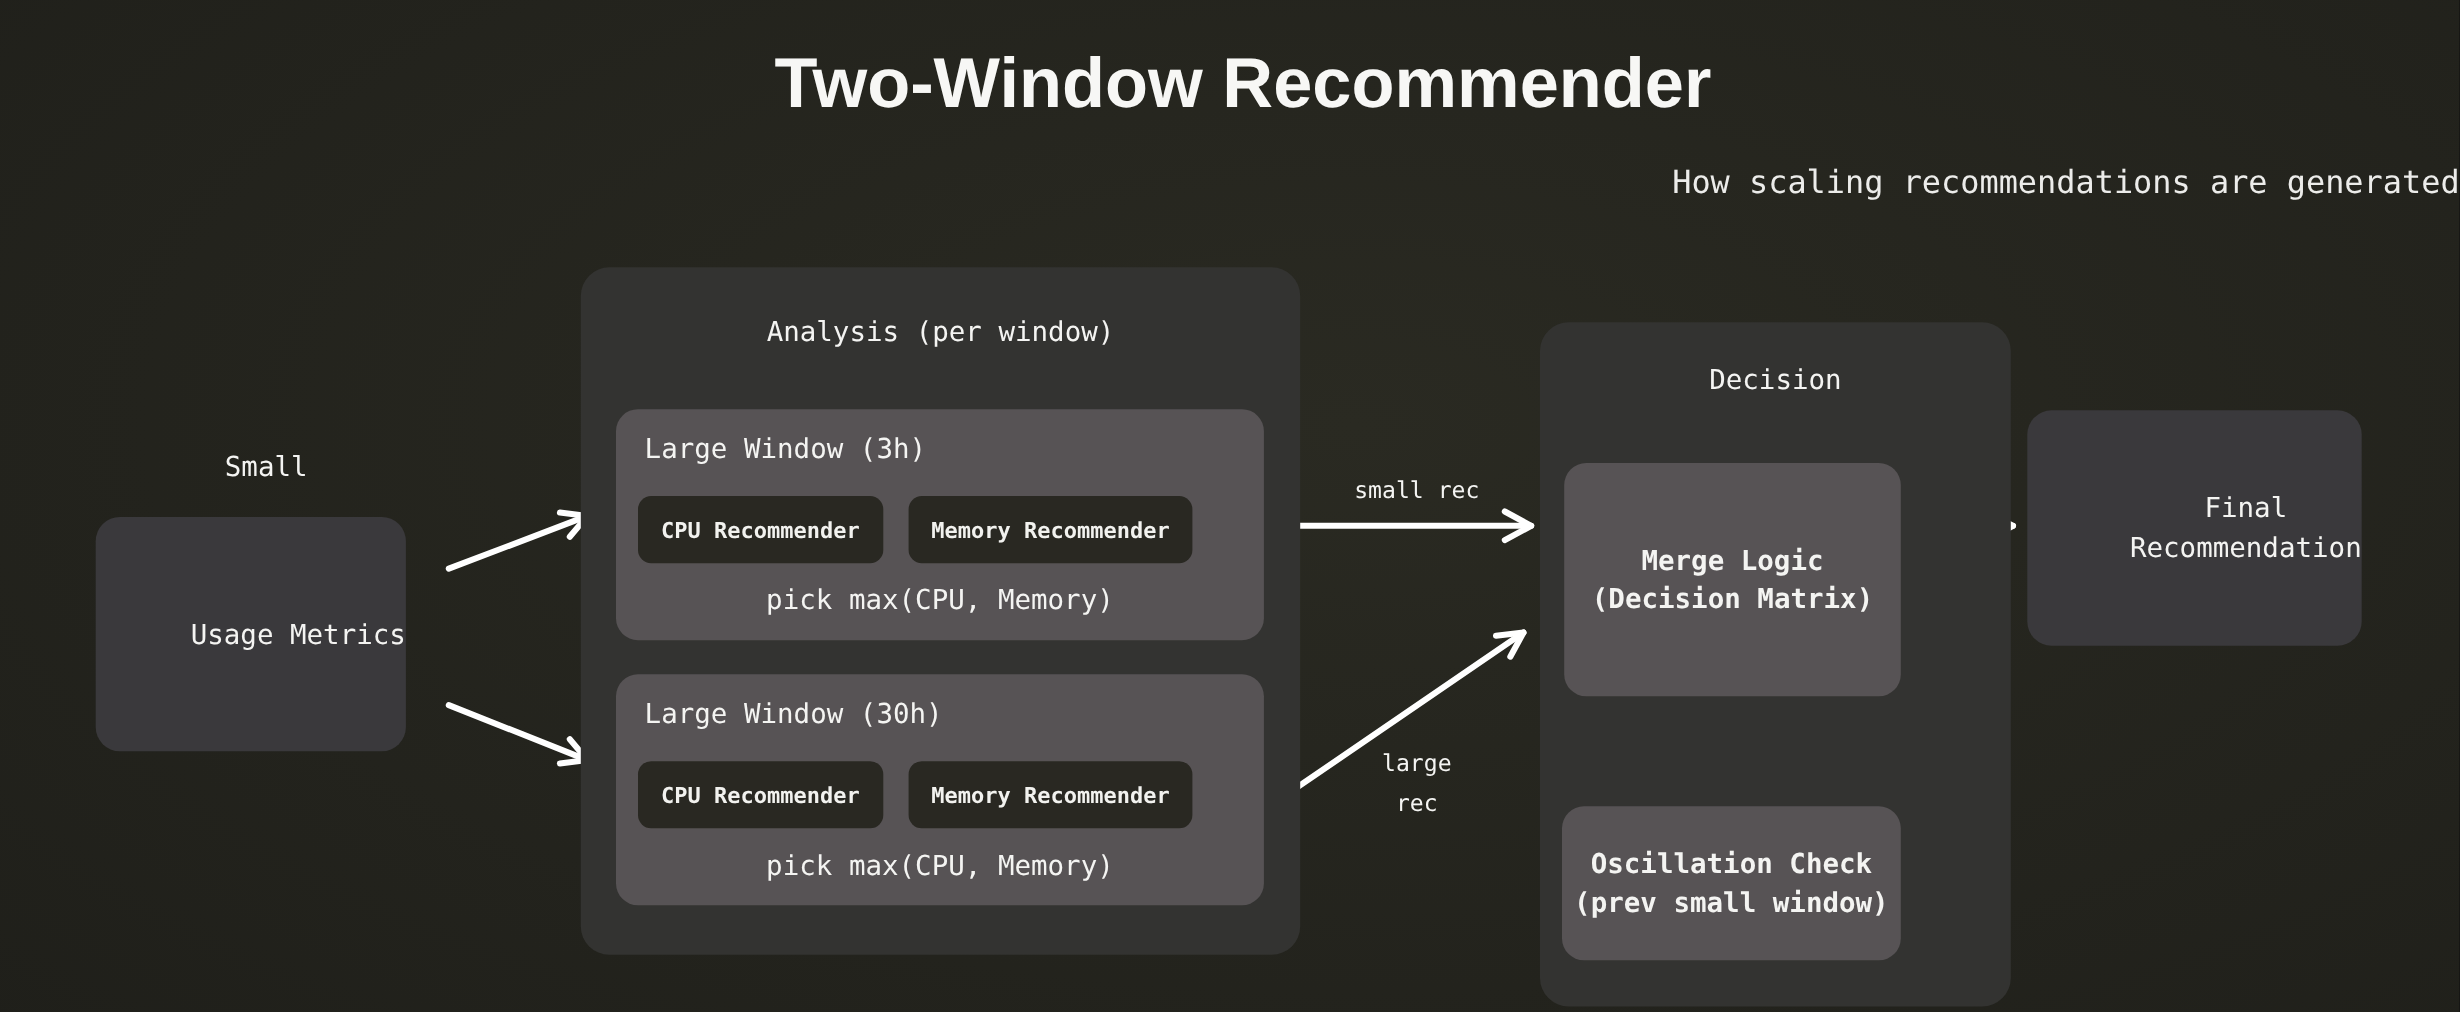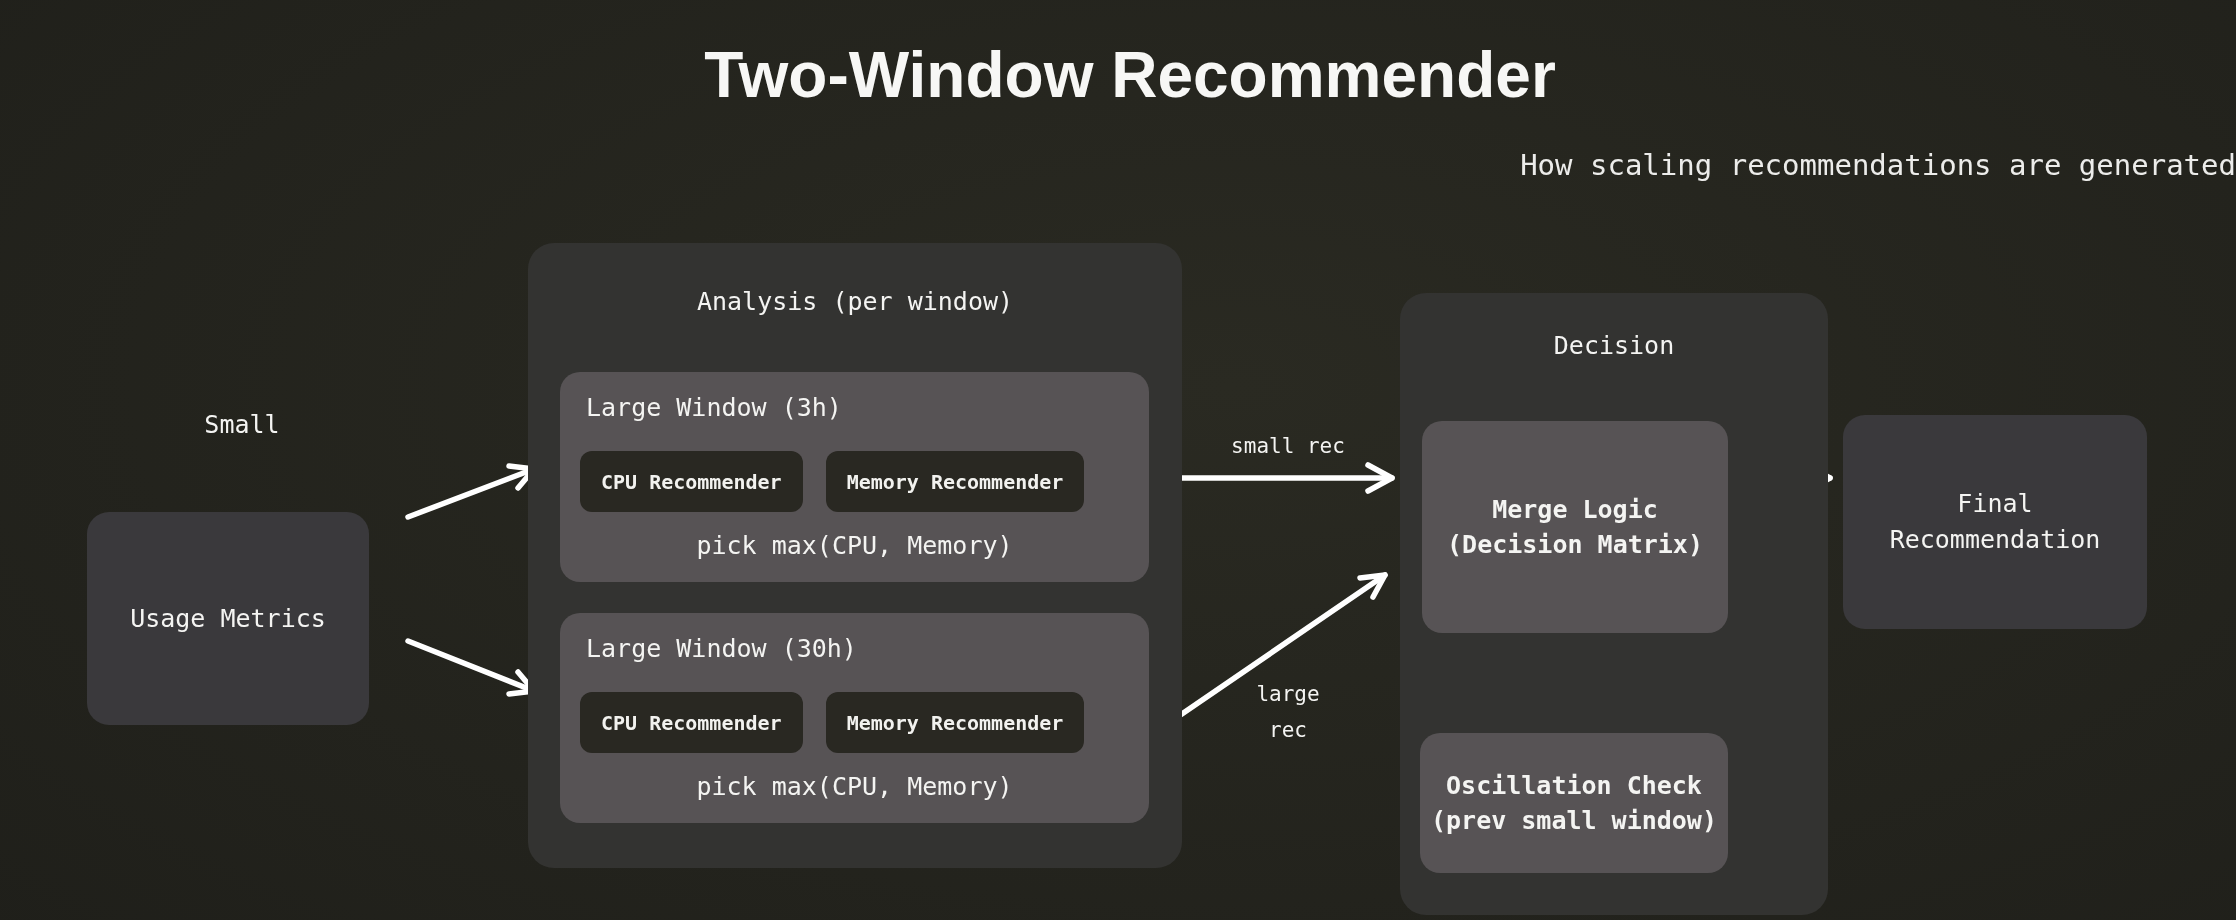--- a/index.html
+++ b/index.html
@@ -25,22 +25,22 @@
   }
   .page-subtitle{
     position:absolute; left:0; top:136px; width:2236px; text-align:right;
     font-size:29px; color:#ececea;margin-top:12px;
   }
 
   .section-label{position:absolute; font-size:25px; text-align:center;}
   .input-label{left:87px; top:410px; width:310px;}
 
   .node{
-    position:absolute; display:flex; align-items:center; justify-content:center;
-    text-align:center; font-size:25px; line-height:36px; white-space:pre-line;margin-top:42px;
+    position:absolute; display:flex; align-items:center; justify-content:flex-end;
+    text-align:center; font-size:25px; line-height:36px; white-space:pre-line;
   }
   .node-dark{background:var(--node-dark); border-radius:22px;}
   .usage{left:87px; top:470px; width:282px; height:213px;}
   .final{left:1843px; top:373px; width:304px; height:214px;}
 
   .container{position:absolute; background:var(--container); border-radius:26px;}
   .analysis{left:528px; top:243px; width:654px; height:625px;}
   .decision{left:1400px; top:245px; width:428px; height:622px;margin-top:48px;}
   .container-title{position:absolute; left:0; top:44px; width:100%; text-align:center; font-size:25px;}
   .decision .container-title{top:38px;}

